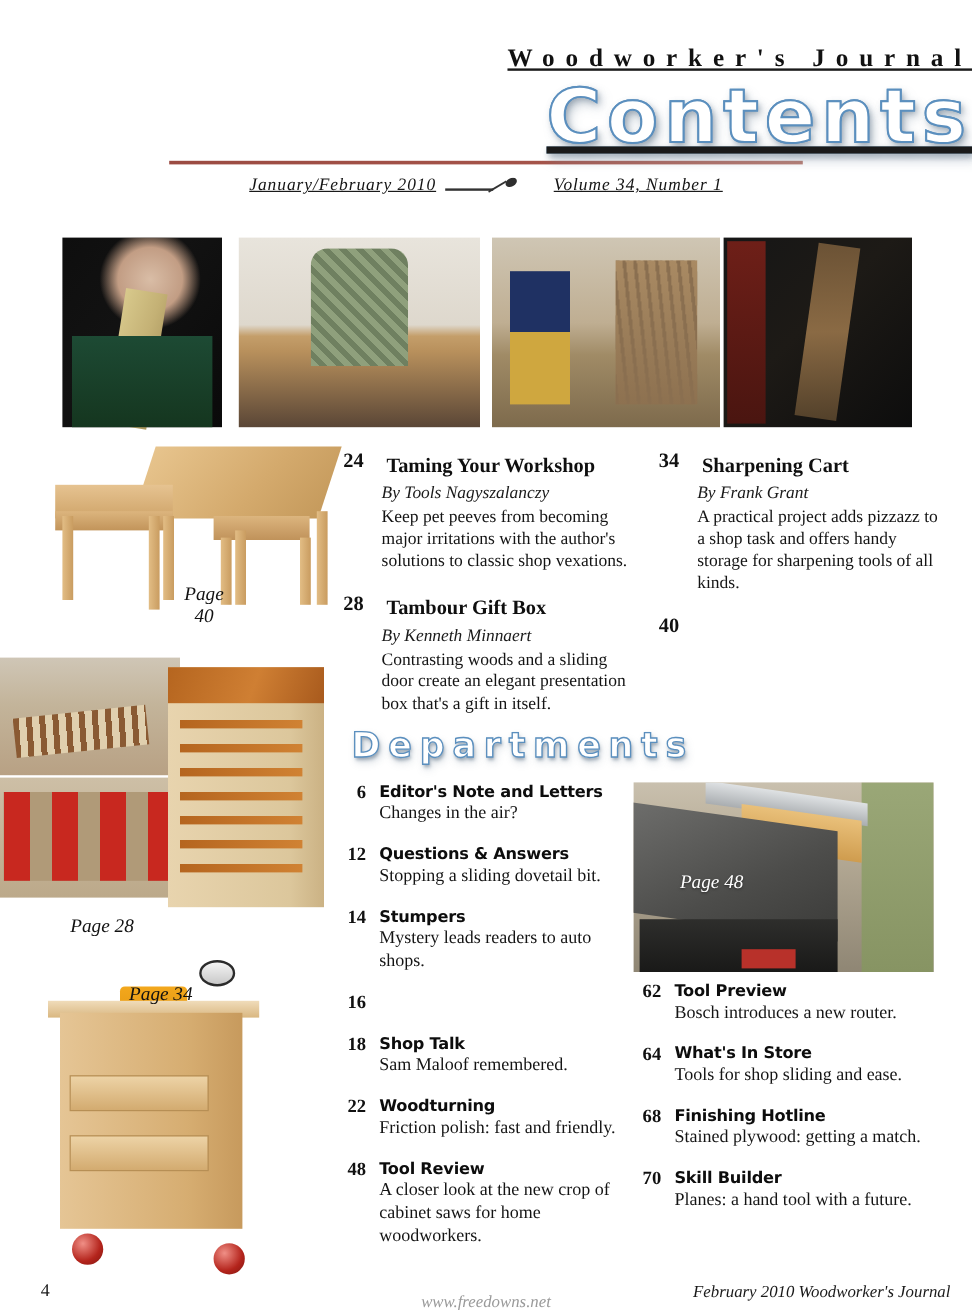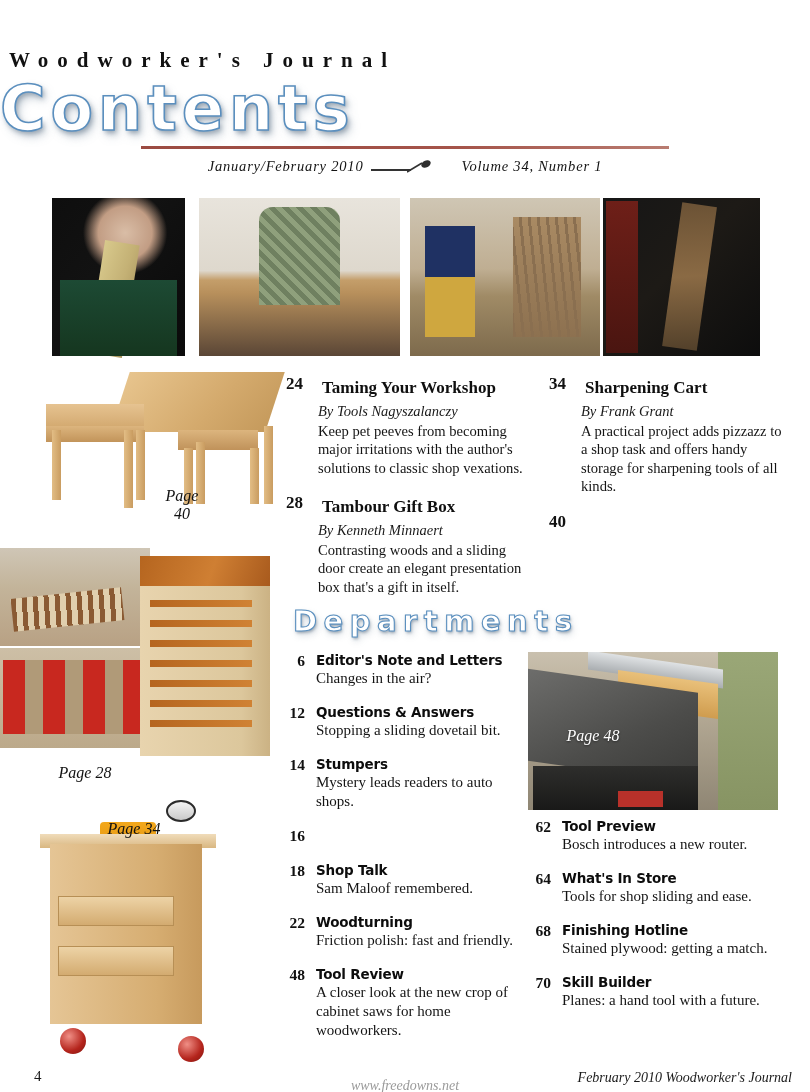--- a/index.html
+++ b/index.html
@@ -8,22 +8,23 @@
     width:810px; height:1092px;
     background:#ffffff;
     font-family:"Liberation Serif", serif;
     color:#1a1a1a;
     position:relative;
     overflow:hidden;
   }
 
   
   .masthead {
-    text-align:left;
-    padding-top:48px;
+    text-align:right;
+    padding-top:36px;
+    text-decoration:underline;
   }
   .masthead-title {
     font-family:"Liberation Serif", serif;
     font-weight:bold;
     font-size:21px;
     letter-spacing:9px;
     color:#111;
     margin:0 0 2px 0;
     text-indent:9px;
   }
@@ -481,21 +482,21 @@
   <div class="bench2"></div>
   <div class="stool"></div>
   <div class="leg" style="left:106px;top:62px;"></div>
   <div class="leg" style="left:246px;top:58px;"></div>
   <div class="leg" style="left:178px;top:74px;height:62px;"></div>
   <div class="leg" style="left:34px;top:62px;height:70px;"></div>
   <div class="leg" style="left:118px;top:62px;height:70px;"></div>
   <div class="leg" style="left:166px;top:80px;height:56px;"></div>
   <div class="leg" style="left:232px;top:80px;height:56px;"></div>
 </div>
-<div class="cap" style="top:487px;left:152px;width:60px;font-family:Liberation Serif, serif;">
+<div class="cap" style="top:487px;left:140px;width:60px;font-family:Liberation Serif, serif;">
   <span>Page</span><br>
   <span>40</span>
 </div>
 
 <div class="img-glue"></div>
 <div class="img-clamps"></div>
 <div class="img-tambour">
   <div class="lid"></div>
   <div class="slat" style="top:44px;"></div>
   <div class="slat" style="top:64px;"></div>

